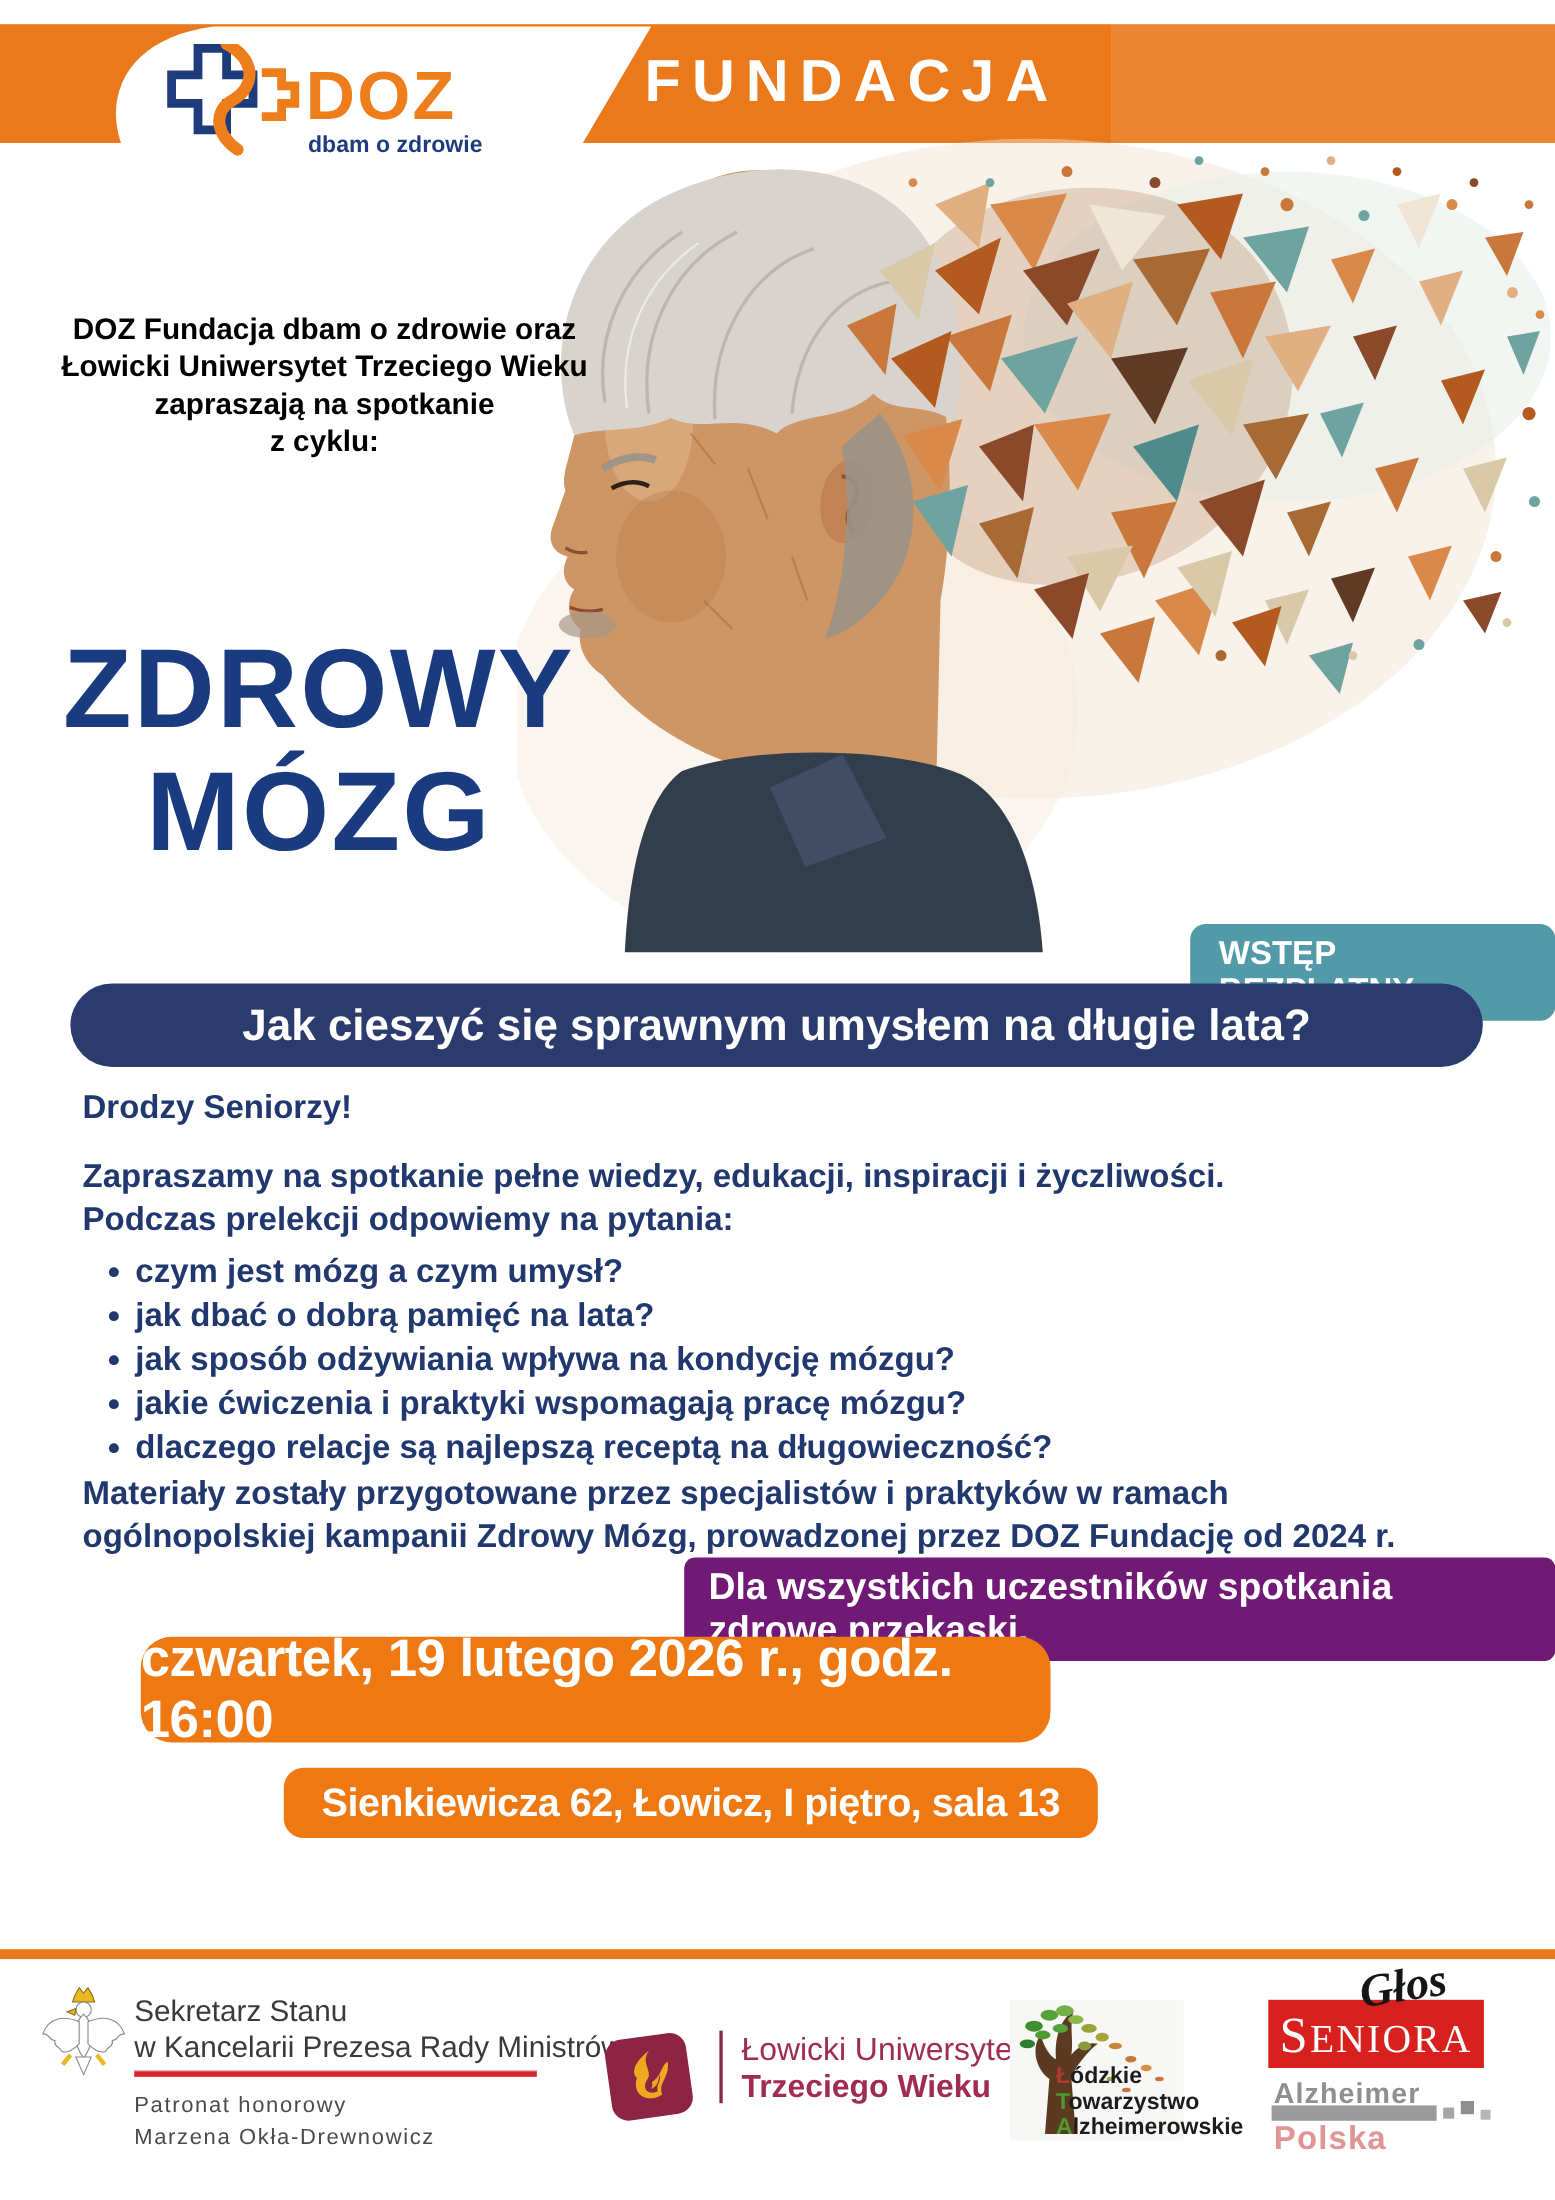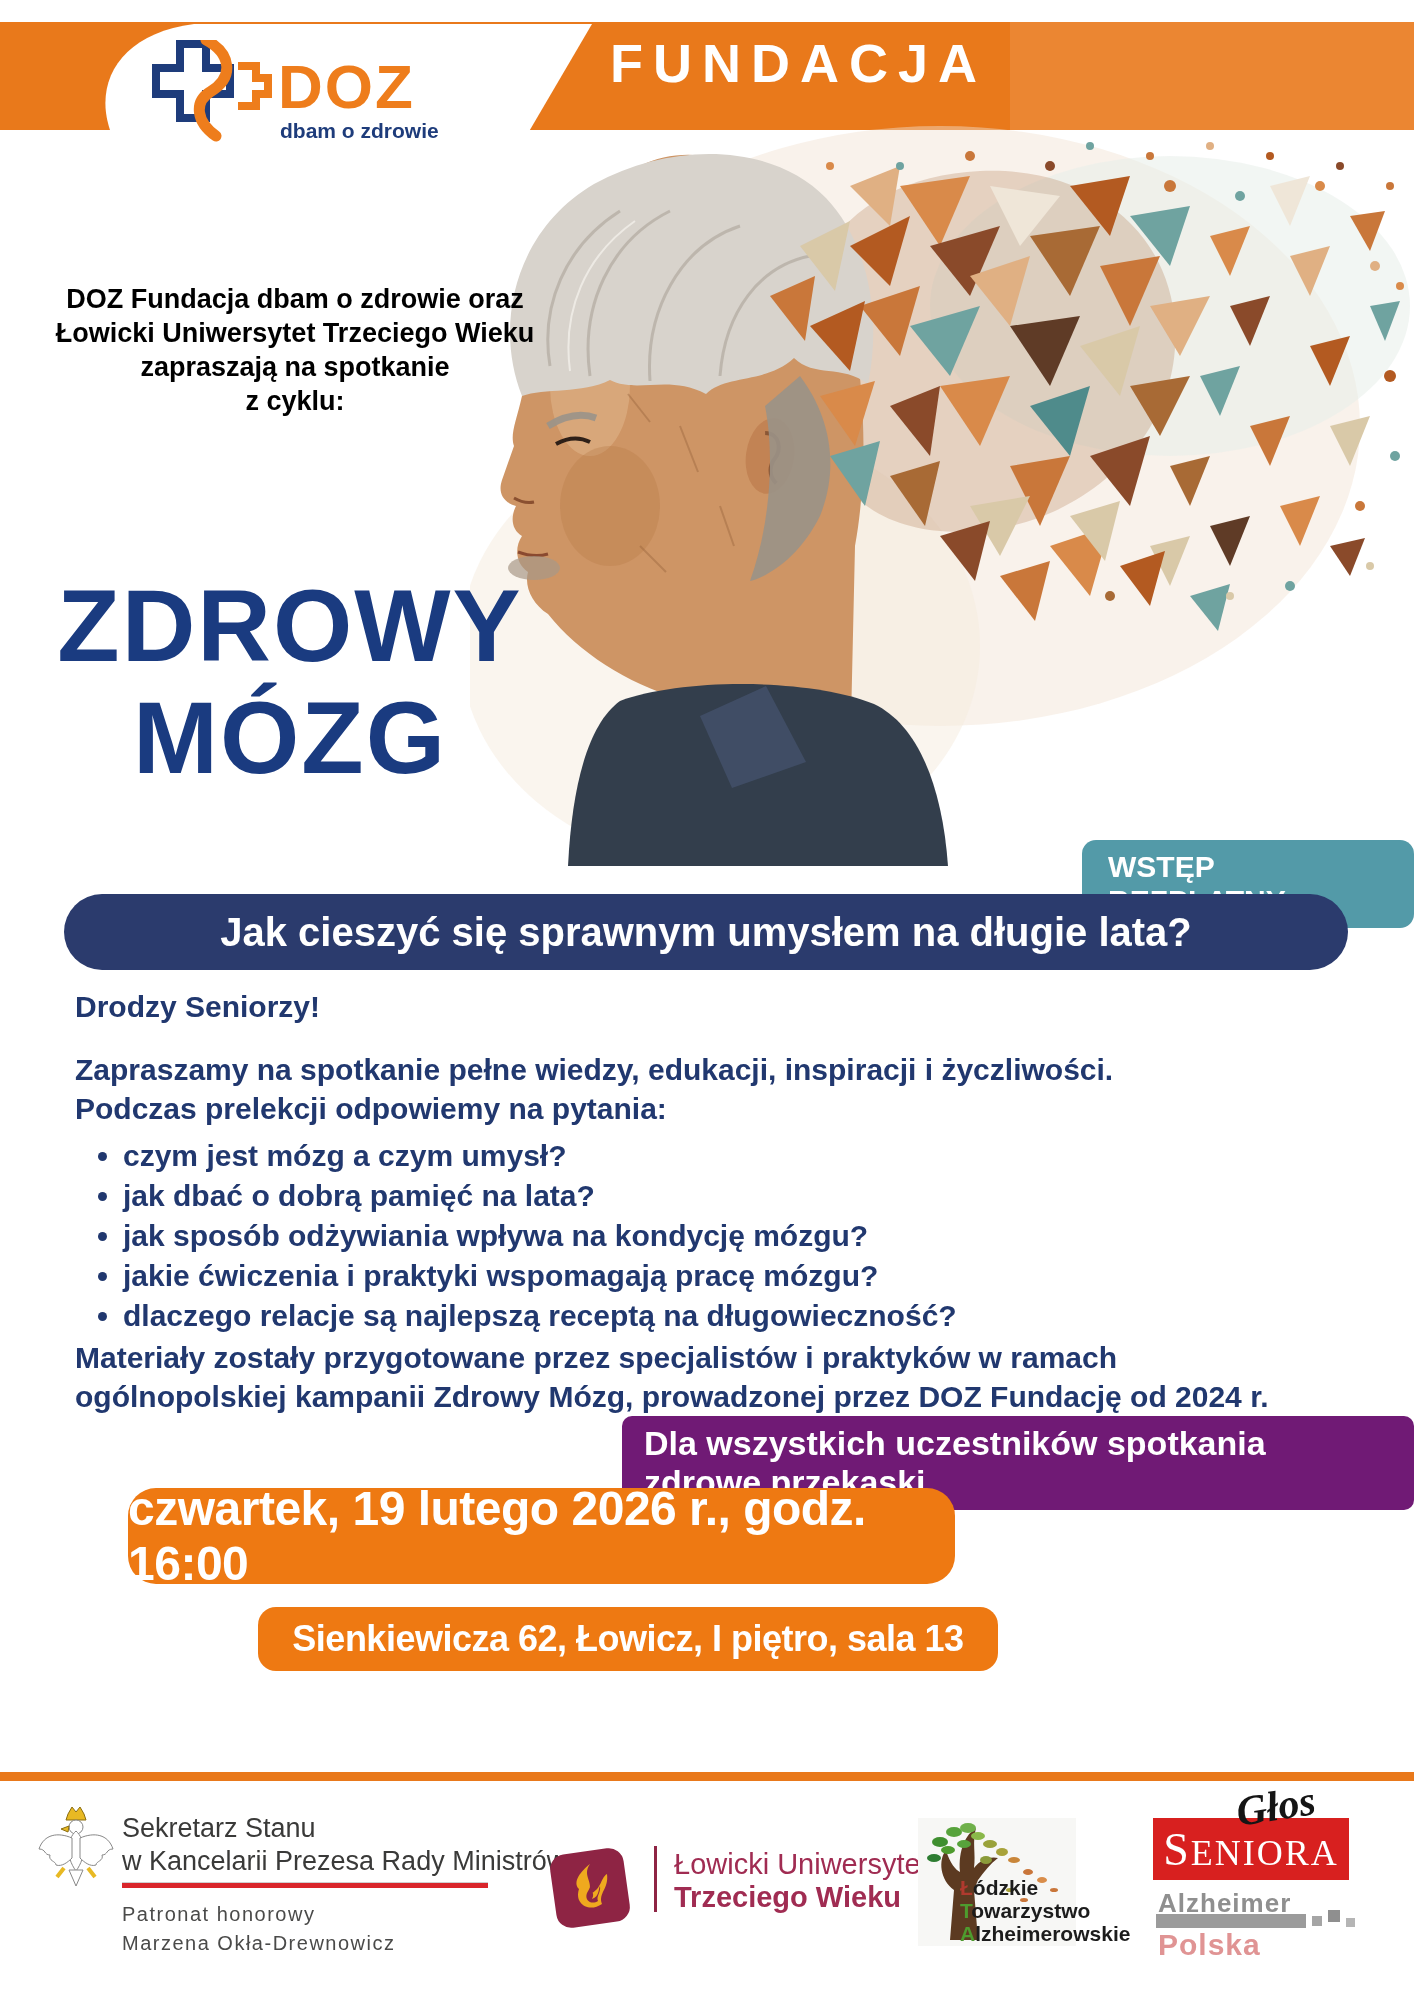--- a/index.html
+++ b/index.html
@@ -6,21 +6,21 @@
   .poster{position:relative;width:1414px;height:2000px;background:#ffffff;overflow:hidden;
           font-family:"Liberation Sans",sans-serif;margin:0 auto;}
   .abs{position:absolute;}
 
   
   .band{left:0;top:22px;width:1414px;height:108px;background:#E9791B;}
   .band-light{left:1010px;top:22px;width:404px;height:108px;background:rgba(255,255,255,.10);}
   .swoosh{left:72px;top:16px;}
   .logo-svg{left:150px;top:40px;}
   .logo-svg text{font-family:"Liberation Sans",sans-serif;}
-  .fundacja{left:586px;top:32px;font-size:54px;font-weight:700;letter-spacing:10px;color:#fff;margin-left:24px;}
+  .fundacja{left:586px;top:43px;font-size:54px;font-weight:700;letter-spacing:10px;color:#fff;}
 
   
   .illu{left:470px;top:126px;}
 
   
   .intro{left:50px;top:282px;width:490px;text-align:center;color:#000000;
          font-size:27px;font-weight:700;line-height:34px;}
 
   
   .title{left:20px;top:570px;width:540px;text-align:center;color:#1A3B80;font-weight:700;}

